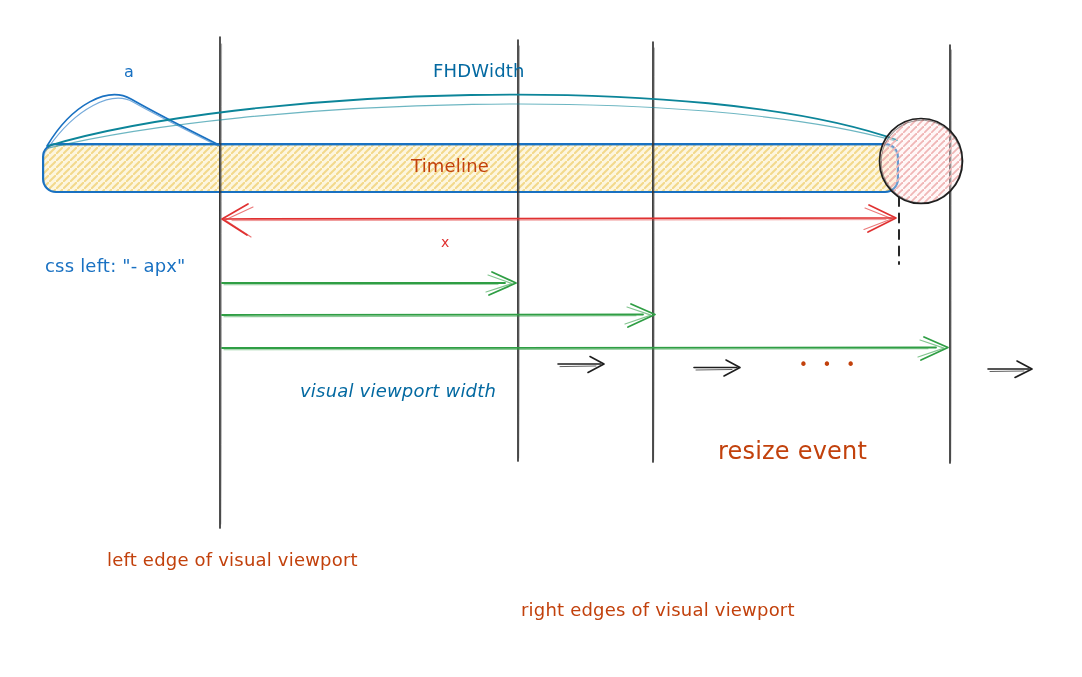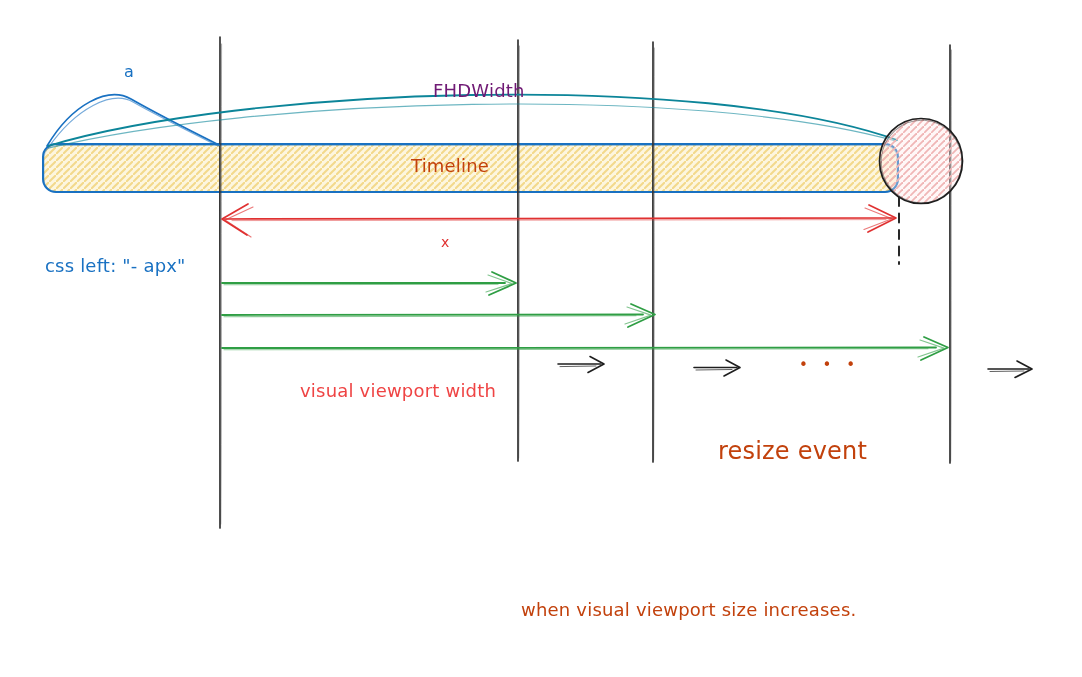--- a/index.html
+++ b/index.html
@@ -13,23 +13,23 @@
   #drawing{position:absolute;left:0;top:0;}
   .lbl{
     position:absolute;
     white-space:pre;
     letter-spacing:0.2px;
     font-family:"DejaVu Sans", sans-serif;
     z-index:2;
   }
   .ink{color:#c2410c;}
   .blue{color:#1971c2;}
-  .teal{color:#701a75;margin-top:20px;}
+  .teal{color:#0369a1;}
   .red{color:#e03131;}
-  .green{color:#ef4444;}
+  .green{color:#0369a1;font-style:italic;}
 </style>
 </head>
 <body>
 
 <div id="stage">
 
   <svg id="drawing" width="1082" height="677" viewBox="0 0 1082 677">
     <defs>
       <pattern id="hatchYellow" width="7" height="7" patternUnits="userSpaceOnUse">
         <rect width="7" height="7" fill="#fdf6df"></rect>
@@ -137,18 +137,20 @@
   <div class="lbl red" style="left:441px;top:234px;font-size:14px;">x</div>
 
   <div class="lbl blue" style="left:45px;top:255px;font-size:18px;">css left: "- apx"</div>
 
   <div class="lbl green" style="left:300px;top:380px;font-size:18px;">visual viewport width</div>
 
   <div class="lbl ink" style="left:799px;top:356px;font-size:15px;letter-spacing:5px;">• • •</div>
 
   <div class="lbl ink" style="left:718px;top:437px;font-size:24px;">resize event</div>
 
+  <div class="lbl ink" style="left:107px;top:549px;font-size:18px;">left edge of visual viewport</div>
 
   <div class="lbl ink" style="left:521px;top:545px;font-size:18px;line-height:26px;">
+    <div>right edges of visual viewport</div>
     <div>when visual viewport size increases.</div>
   </div>
 
 </div>
 
 </body></html>

